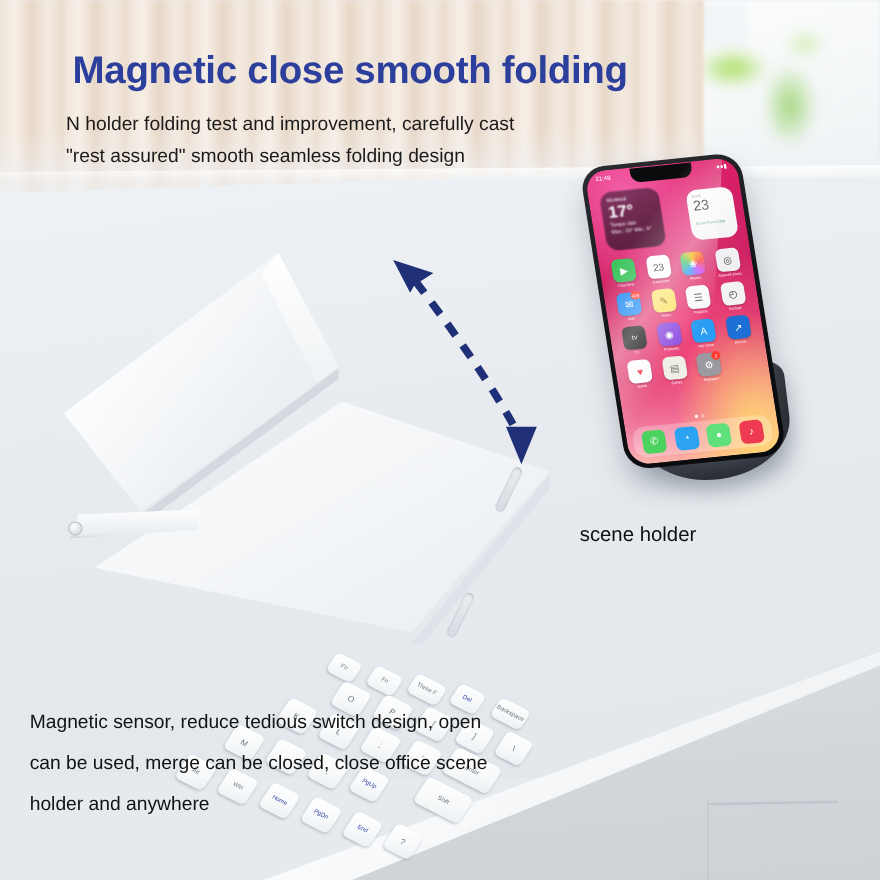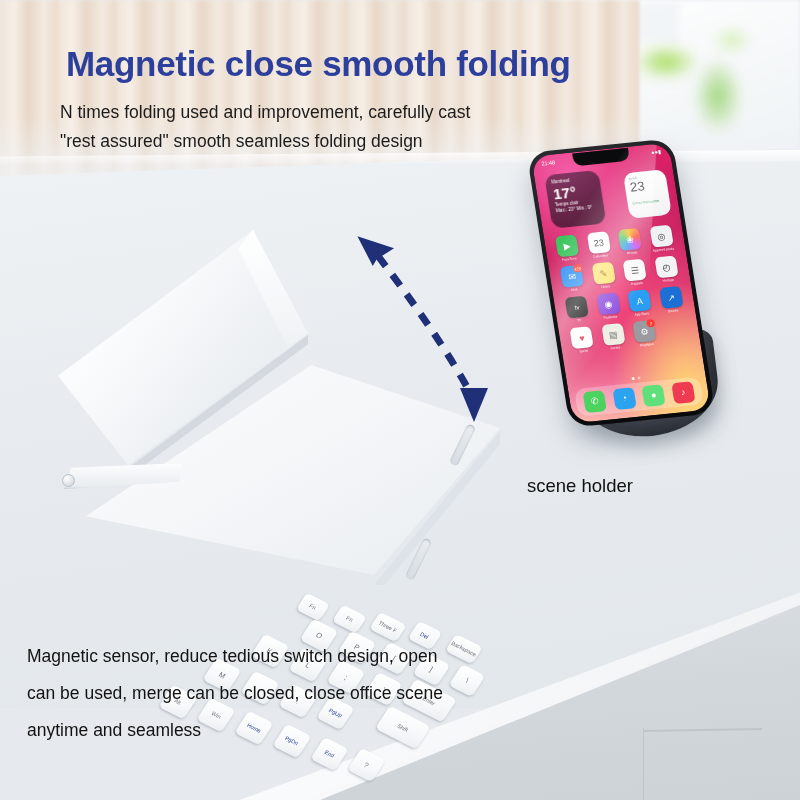--- a/index.html
+++ b/index.html
@@ -279,21 +279,21 @@
 
   <div class="desk-top"></div>
   <div class="desk-top-edge"></div>
   <div class="desk-front"></div>
   <div class="desk-rim"></div>
   <div class="drawer-line v"></div>
   <div class="drawer-line h"></div>
 
   <div class="headline">Magnetic close smooth folding</div>
   <div class="subtext">
-    <div>N times folding used and improvement, carefully cast</div>
+    <div>N holder folding test and improvement, carefully cast</div>
     <div>"rest assured" smooth seamless folding design</div>
   </div>
 
   <div class="keyboard">
     <div class="kb-base"></div>
     <div class="kb-base-side"></div>
 
     <div class="keys">
 
       <div class="key tiny" style="left:260px;top:372px;width:26px;height:20px;transform:rotate(27deg) skewX(-6deg);">
@@ -545,16 +545,16 @@
     </div>
   </div>
 
   <div class="holder-caption">
     <div>scene holder</div>
   </div>
 
   <div class="bottom-text">
     <div>Magnetic sensor, reduce tedious switch design, open</div>
     <div>can be used, merge can be closed, close office scene</div>
-    <div>anytime and seamless</div>
+    <div>holder and anywhere</div>
   </div>
 
 </div>
 
 </body></html>

